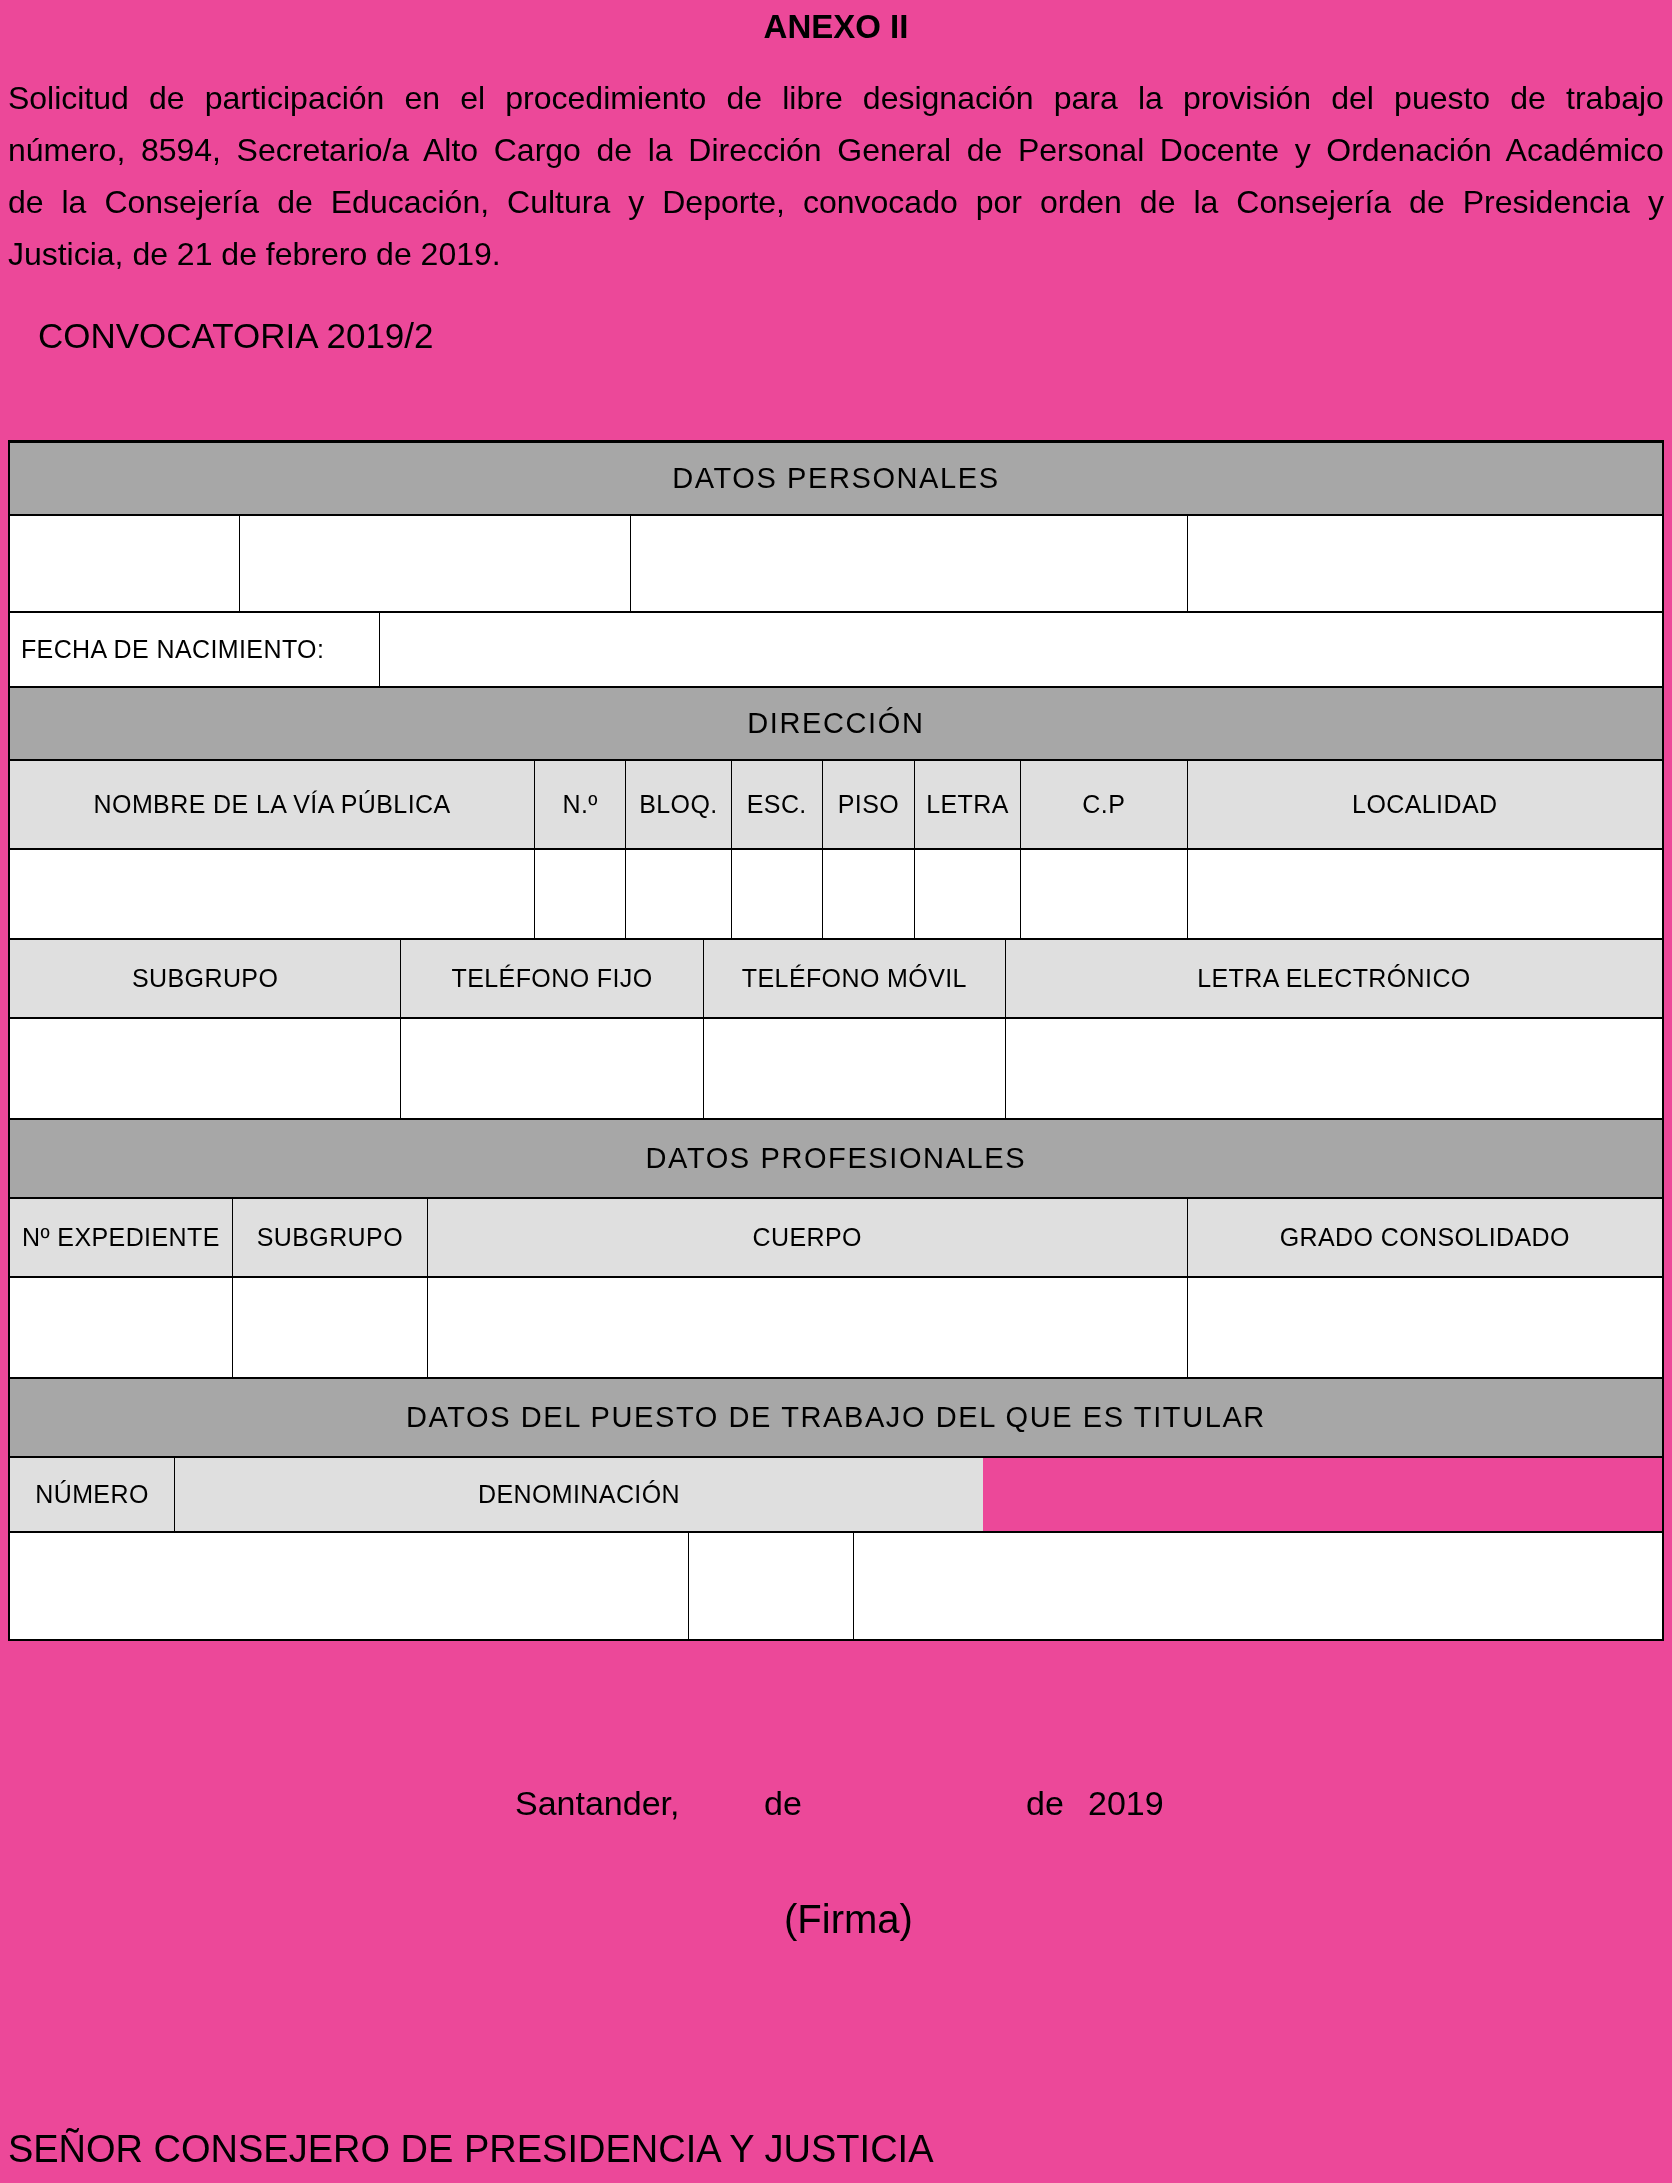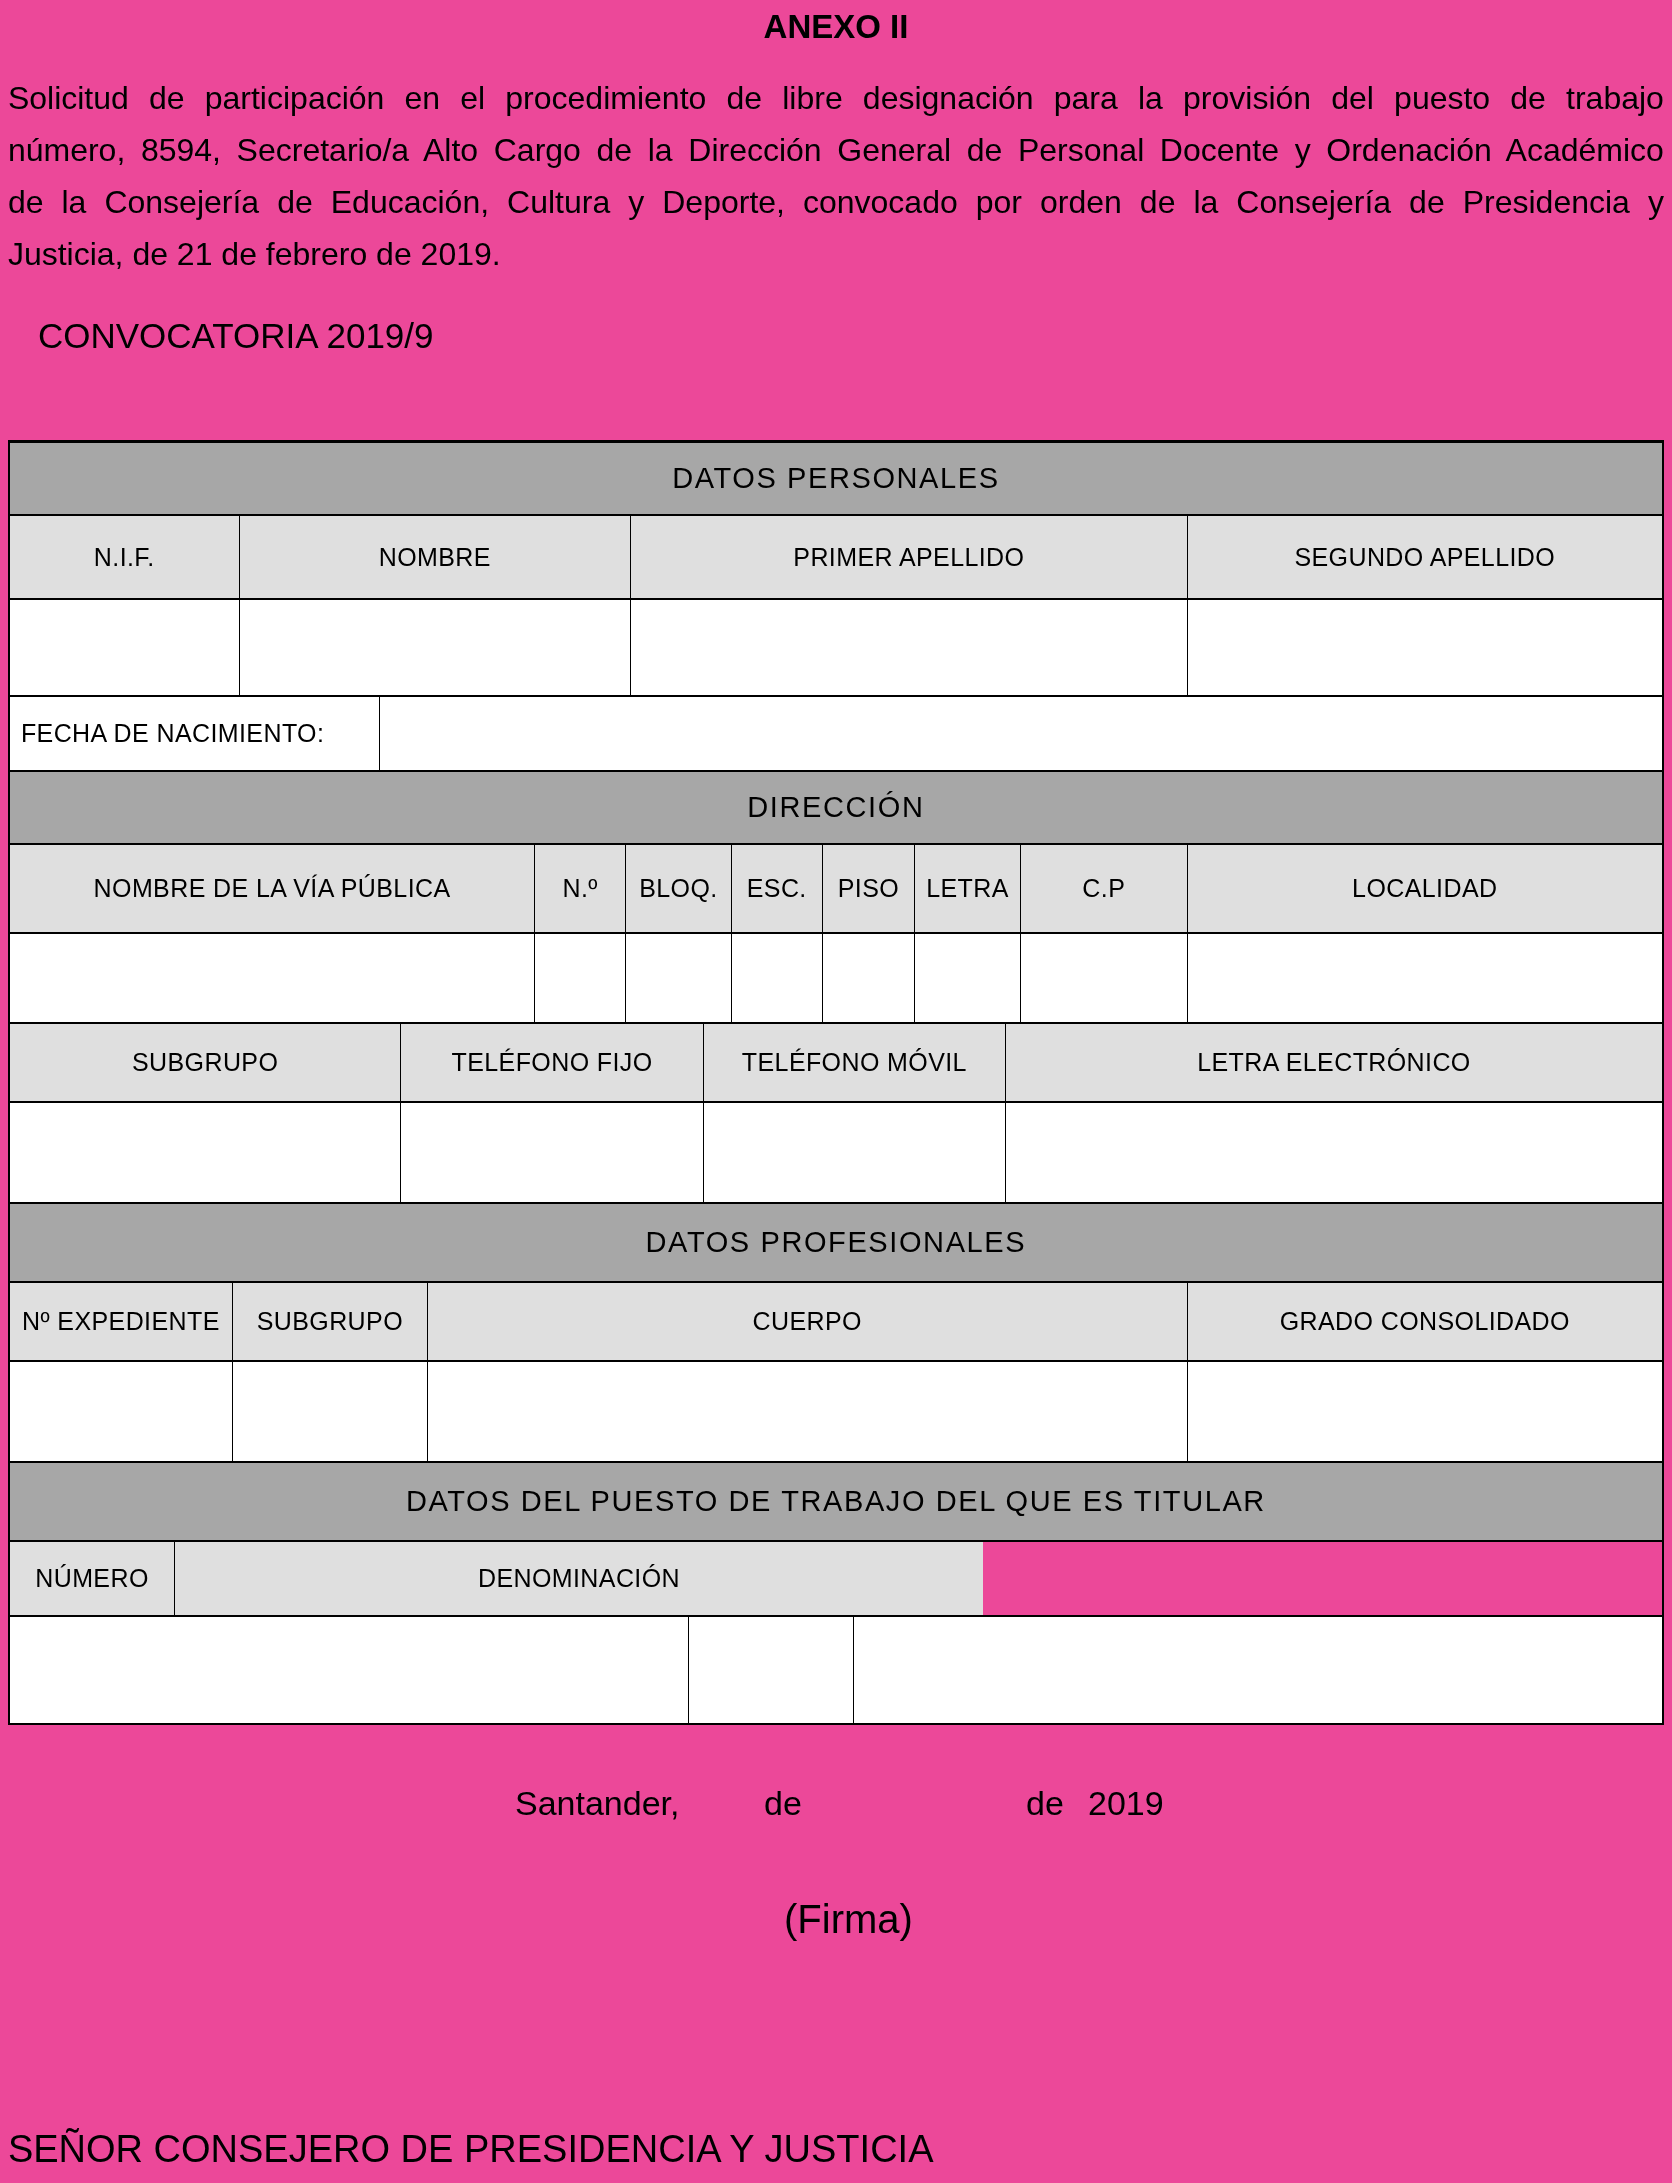--- a/index.html
+++ b/index.html
@@ -59,32 +59,26 @@
 
   <div class="title">ANEXO II</div>
 
   <div class="para">
     <div class="jline">Solicitud de participación en el procedimiento de libre designación para la provisión del puesto de trabajo</div>
     <div class="jline">número, 8594, Secretario/a Alto Cargo de la Dirección General de Personal Docente y Ordenación Académico</div>
     <div class="jline">de la Consejería de Educación, Cultura y Deporte, convocado por orden de la Consejería de Presidencia y</div>
     <div class="lastline">Justicia, de 21 de febrero de 2019.</div>
   </div>
 
-  <div class="convocatoria">CONVOCATORIA 2019/9</div>
+  <div class="convocatoria">CONVOCATORIA 2019/2</div>
 
   <div class="tbl">
 
     <div class="trow band-row" style="height:73px">
       <div class="cell" style="width:100%">DATOS PERSONALES</div>
-    </div>
-    <div class="trow hdr-row" style="height:84px">
-      <div class="cell" style="width:13.9%">N.I.F.</div>
-      <div class="cell" style="width:23.7%">NOMBRE</div>
-      <div class="cell" style="width:33.7%">PRIMER APELLIDO</div>
-      <div class="cell" style="width:28.7%">SEGUNDO APELLIDO</div>
     </div>
     <div class="trow input-row" style="height:97px">
       <div class="cell" style="width:13.9%"></div>
       <div class="cell" style="width:23.7%"></div>
       <div class="cell" style="width:33.7%"></div>
       <div class="cell" style="width:28.7%"></div>
     </div>
     <div class="trow input-row" style="height:75px">
       <div class="cell label-cell" style="width:22.4%">FECHA DE NACIMIENTO:</div>
       <div class="cell" style="width:77.6%"></div>

